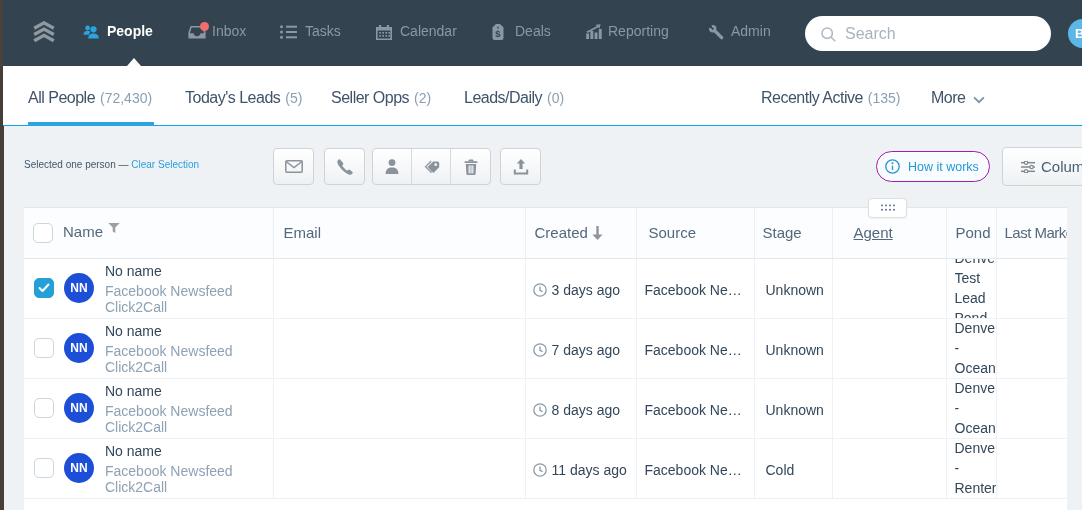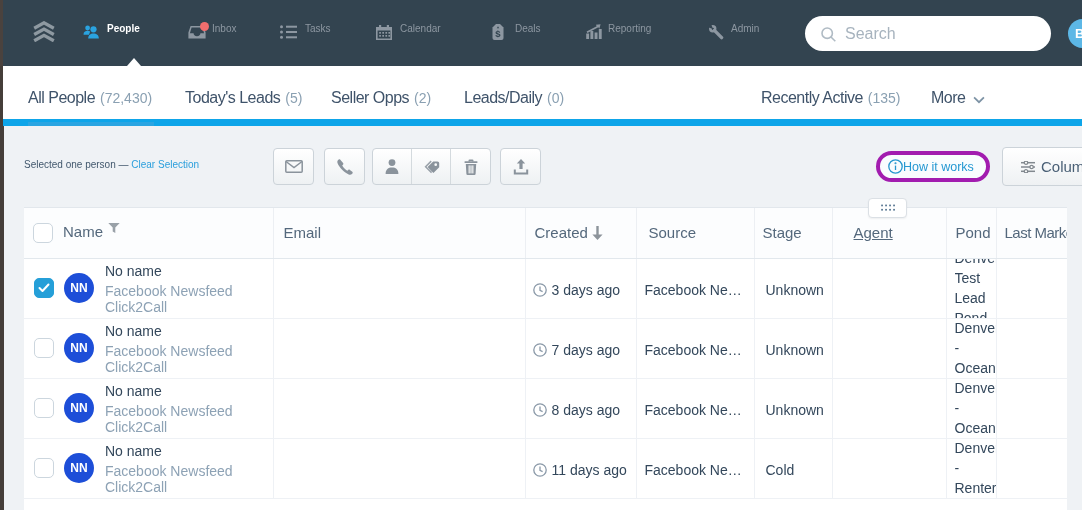--- a/index.html
+++ b/index.html
@@ -6,44 +6,44 @@
   html,body { width:1082px; height:510px; overflow:hidden; }
   body { font-family:"Liberation Sans", sans-serif; background:#eff2f5; position:relative; }
   .abs { position:absolute; }
 
   
   #lstrip-top { left:0; top:0; width:3px; height:66px; background:#4a423e; }
   #lstrip-bot { left:0; top:66px; width:4px; height:444px; background:#453e39; }
 
   
   #nav { left:3px; top:0; width:1079px; height:66px; background:#334450; }
-  .navtxt { position:absolute; top:23px; font-size:10px; color:#8d97a1; font-weight:500; }
+  .navtxt { position:absolute; top:23px; font-size:14px; color:#8d97a1; font-weight:500; }
   #caret { left:124px; top:58px; width:0; height:0; border-left:7px solid transparent; border-right:7px solid transparent; border-bottom:8px solid #ffffff; }
 
   
   #search { left:802px; top:16px; width:246px; height:35px; background:#ffffff; border-radius:17.5px; }
   #search span { position:absolute; left:40px; top:9px; font-size:16px; color:#a7b3be; }
   #avatar { left:1065px; top:19px; width:29px; height:29px; border-radius:50%; background:#5cb7e6; color:#fff; font-size:13px; font-weight:700; text-align:left; padding-left:7px; line-height:29px; }
 
   
-  #tabs { left:3px; top:66px; width:1079px; height:60px; background:#ffffff; border-bottom:7px solid #0ea5e9; }
+  #tabs { left:3px; top:66px; width:1079px; height:60px; background:#ffffff; border-bottom:1px solid #0ea5e9; }
   .tab { position:absolute; top:23px; font-size:16px; color:#3f536a; letter-spacing:-0.5px; }
   .tab b { font-weight:400; color:#8aa0b2; font-size:14px; letter-spacing:0; margin-left:1px; }
   #underline { left:28px; top:122px; width:126px; height:4px; background:#2aa5e2; }
 
   
   #seltxt { left:24px; top:159px; font-size:10px; color:#42586d; }
   #seltxt a { color:#2b9fdc; text-decoration:none; }
   .btn { position:absolute; top:148px; height:37px; background:linear-gradient(#ffffff,#eef1f3); border:1px solid #ccd3d9; border-radius:4px; }
   .btngrp { position:absolute; top:148px; height:37px; display:flex; border:1px solid #ccd3d9; border-radius:4px; background:linear-gradient(#ffffff,#eef1f3); }
   .btngrp div { width:39px; height:35px; border-right:1px solid #d4dade; display:flex; align-items:center; justify-content:center; }
   .btngrp div:last-child { border-right:none; }
   .btn svg, .btngrp svg { display:block; }
   .btn { display:flex; align-items:center; justify-content:center; }
-  #howit { left:876px; top:151px; width:114px; height:31px; border:4px solid #a21caf; border-radius:16px; background:#f9fcfe; color:#2598d2; font-size:12.5px; display:flex; align-items:center; padding-left:8px; }
+  #howit { left:876px; top:151px; width:114px; height:31px; border:1px solid #a21caf; border-radius:16px; background:#f9fcfe; color:#2598d2; font-size:12.5px; display:flex; align-items:center; padding-left:8px; gap:8px; }
   #colbtn { left:1002px; top:147px; width:120px; height:39px; background:linear-gradient(#ffffff,#eef1f3); border:1px solid #ccd3d9; border-radius:4px; display:flex; align-items:center; padding-left:18px; gap:6px; font-size:15px; color:#4a6076; }
 
   
   #card { left:24px; top:207px; width:1043px; height:303px; background:#ffffff; overflow:hidden; border-top:1px solid #e2e7ec; }
   table { border-collapse:collapse; table-layout:fixed; width:1114px; }
   col.c1{width:249px} col.c2{width:252px} col.c3{width:111px} col.c4{width:118px} col.c5{width:78px} col.c6{width:114px} col.c7{width:50px} col.c8{width:142px}
   th { height:50px; font-weight:400; font-size:15px; color:#54687c; text-align:left; padding:0 0 0 9px; border-bottom:1px solid #e2e8ed; border-right:1px solid #eceff3; background:#fcfdfe; }
   th:last-child, td:last-child { border-right:none; }
   td { height:59px; font-size:14px; color:#33475b; padding:0 0 0 10px; border-bottom:1px solid #eef1f5; border-right:1px solid #eef1f5; vertical-align:middle; overflow:hidden; }
   .namecell { display:flex; align-items:center; }

